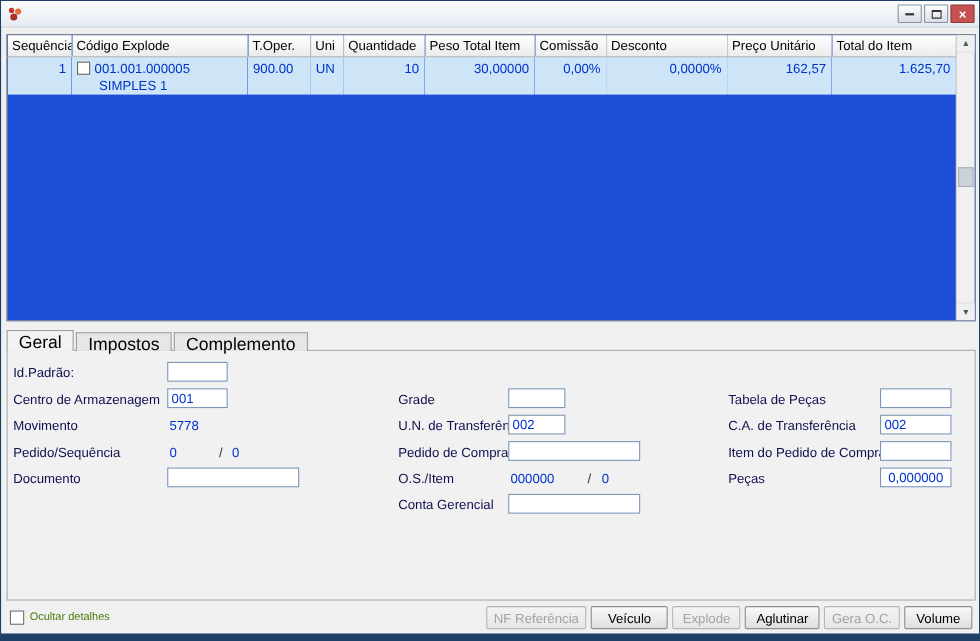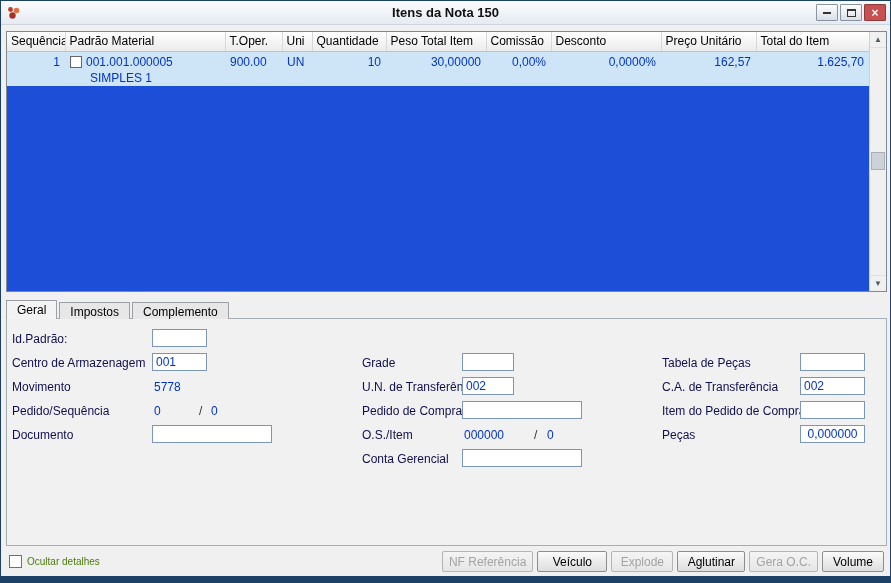--- a/index.html
+++ b/index.html
@@ -81,21 +81,21 @@
   .sb-thumb {
     position:absolute; left:1px; right:1px; top:120px; height:18px;
     background:#cdd2d8; border:1px solid #a8afb8;
   }
 
   
   .tabs { position:absolute; left:5px; top:299px; display:flex; height:19px; z-index:2; }
   .tab {
     border:1px solid #9aa0a6; border-bottom:none;
     background:#e7e7e7; padding:2px 10px 0 10px; margin-right:2px;
-    font-size:12px; position:relative; top:2px; height:17px;
+    font-size:16px; position:relative; top:2px; height:17px;
   }
   .tab.active { background:#f3f3f4; top:0; height:19px; z-index:3; }
 
   .tab-content {
     position:absolute; left:5px; top:317px; width:881px; height:228px;
     border:1px solid #a5adb5; background:#f1f1f2;
   }
 
   .lbl { position:absolute; color:#10104e; font-size:12px; white-space:nowrap; }
   .box {
@@ -135,21 +135,20 @@
 <div class="window">
 
   <div class="titlebar">
     <span class="app-icon">
       <svg width="15" height="15" viewBox="0 0 15 15">
         <circle cx="4.5" cy="4.5" r="2.4" fill="#c0392b"></circle>
         <circle cx="10.5" cy="5.5" r="2.8" fill="#e2703a"></circle>
         <circle cx="6.5" cy="10.5" r="3.2" fill="#a93226"></circle>
       </svg>
     </span>
-    <span class="title">Itens da Nota 150</span>
     <span class="win-controls">
       <button class="winbtn">
           <span class="bar"></span>
         </button>
       <button class="winbtn">
           <span class="boxg"></span>
         </button>
       <button class="winbtn close">
           <span>×</span>
         </button>
@@ -166,21 +165,21 @@
         <col style="width:74px">
           <col style="width:100px">
           <col style="width:65px">
           <col style="width:110px">
         <col style="width:95px">
           <col style="width:113px">
       </colgroup>
       <thead>
         <tr>
           <th>Sequência</th>
-          <th>Padrão Material</th>
+          <th>Código Explode</th>
           <th>T.Oper.</th>
           <th>Uni</th>
           <th>Quantidade</th>
           <th>Peso Total Item</th>
           <th>Comissão</th>
           <th>Desconto</th>
           <th>Preço Unitário</th>
           <th>Total do Item</th>
         </tr>
       </thead>

